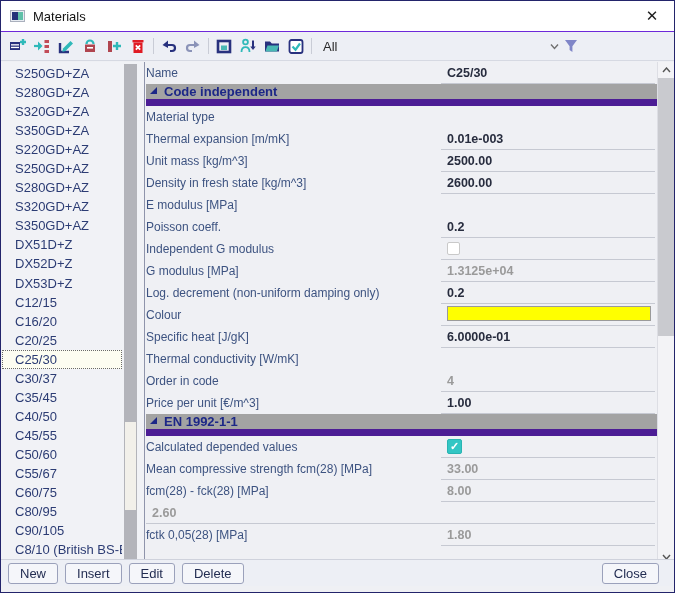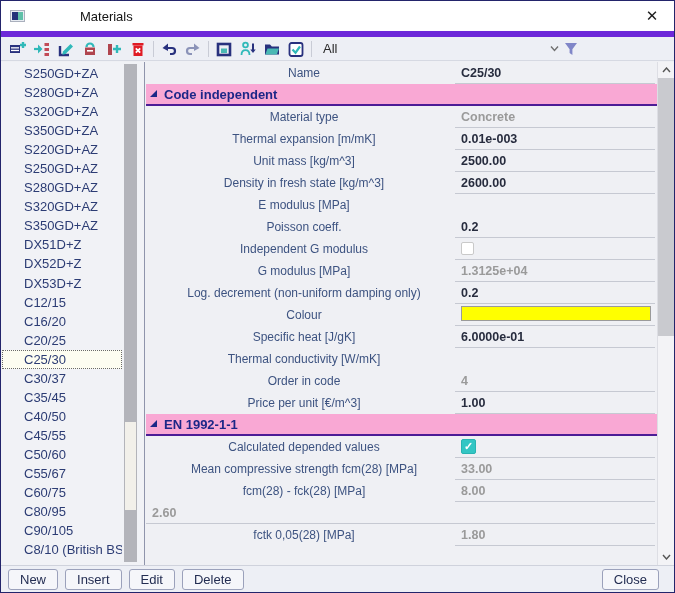--- a/index.html
+++ b/index.html
@@ -4,73 +4,73 @@
 <style>
   html,body{margin:0;padding:0;background:#d4d4d4;}
   .window{
     position:relative; width:675px; height:593px; box-sizing:border-box;
     border:1px solid #23246b; background:#eff0f4; overflow:hidden;
     font-family:"Liberation Sans",sans-serif; font-size:13px;
     -webkit-font-smoothing:antialiased;
   }
   
   .titlebar{position:absolute;top:0;left:0;right:0;height:30px;background:#ffffff;
-    display:flex;align-items:center;padding:0 9px;box-sizing:border-box;gap:47px;}
+    display:flex;align-items:center;padding:0 9px;box-sizing:border-box;}
   .title-icon{width:15px;height:12px;border:1px solid #aab0bd;box-sizing:border-box;
     background:linear-gradient(to right,#233279 0 55%,#5fc0a8 55% 100%);
     box-shadow:inset 0 0 0 1px #e8ecf2;}
   .title-text{margin-left:8px;color:#141414;}
   .close-btn{margin-left:auto;width:26px;height:26px;display:flex;align-items:center;
     justify-content:center;color:#1a1a1a;font-size:15px;cursor:default;}
   
   .toolbar{position:absolute;top:30px;left:0;right:0;height:30px;background:#edeff5;
-    border-top:6px solid #6d28d9;border-bottom:1px solid #d6d9e2;
+    border-top:1px solid #6d28d9;border-bottom:1px solid #d6d9e2;
     display:flex;align-items:center;padding:0 5px;box-sizing:border-box;}
   .tbtn{width:24px;height:24px;display:flex;align-items:center;justify-content:center;flex:0 0 auto;}
   .tsep{width:1px;height:16px;background:#c9ccd6;margin:0 3px;flex:0 0 auto;}
   .combo{display:flex;align-items:center;width:236px;height:24px;margin-left:8px;flex:0 0 auto;}
   .combo-label{color:#2a2a2a;}
   .combo-chevron{margin-left:auto;display:flex;}
   .filter-btn{width:24px;height:24px;display:flex;align-items:center;justify-content:center;flex:0 0 auto;}
   
   .left-panel{position:absolute;top:61px;left:0;width:144px;bottom:27px;background:#f1f2f6;
     border-right:1px solid #8f94ab;box-sizing:border-box;overflow:hidden;}
   .list{position:absolute;top:2px;left:1px;right:22px;bottom:0;overflow:hidden;}
-  .list-item{height:19.05px;line-height:19.05px;padding-left:22px;color:#2c3c74;
+  .list-item{height:19.05px;line-height:19.05px;padding-left:13px;color:#2c3c74;
     white-space:nowrap;overflow:hidden;}
   .list-item.selected{background:#fdfdf1;outline:1px dotted #6a6a6a;outline-offset:-1px;}
   .list-scrollbar{position:absolute;top:2px;bottom:3px;right:7px;width:13px;background:#b3b4ba;}
   .list-scroll-thumb{position:absolute;left:1px;right:1px;top:358px;height:88px;background:#f2f0ea;}
   
   .props{position:absolute;top:61px;left:145px;right:17px;bottom:27px;overflow:hidden;background:#eff0f4;}
   .prow{display:flex;height:22px;align-items:center;box-sizing:border-box;}
-  .plabel{width:295px;flex:0 0 auto;text-align:center;padding-right:7px;box-sizing:border-box;
-    color:#3d5381;font-size:12px;white-space:nowrap;overflow:hidden;margin-left:14px;}
+  .plabel{width:295px;flex:0 0 auto;text-align:left;padding-right:7px;box-sizing:border-box;
+    color:#3d5381;font-size:12px;white-space:nowrap;overflow:hidden;}
   .pvalue{flex:1;height:100%;display:flex;align-items:center;padding-left:6px;margin-right:2px;
     border-bottom:1px solid #c6c9d2;box-sizing:border-box;
     font-weight:bold;font-size:12.5px;color:#272c3e;white-space:nowrap;overflow:hidden;}
   .pvalue.readonly{color:#9a9a9a;}
-  .prow.section{background:#f9a8d4;border-bottom:2px solid #4c1d95;}
+  .prow.section{background:#a3a3a3;border-bottom:7px solid #4c1d95;}
   .marker{width:0;height:0;border-left:7px solid transparent;border-bottom:7px solid #1c2787;
     margin:0 7px 2px 4px;flex:0 0 auto;}
   .stitle{font-weight:bold;color:#1c2787;font-size:13px;}
   .cbx{width:13px;height:13px;background:#ffffff;border:1px solid #c9c9c9;border-radius:2px;
     box-sizing:border-box;flex:0 0 auto;}
   .cbx.checked{width:15px;height:15px;background:#33c6c4;border-color:#29b4b2;color:#fff;
     display:flex;align-items:center;justify-content:center;font-size:11px;font-weight:bold;}
   .swatch{height:15px;flex:1;margin:0 4px 3px 0;border:1px solid #9a9a9a;box-sizing:border-box;}
   
   .props-scrollbar{position:absolute;top:61px;right:0;width:17px;bottom:27px;background:#f3f3f6;
     border-left:1px solid #dddee4;box-sizing:border-box;}
   .ps-arrow{position:absolute;left:0;right:0;height:16px;display:flex;align-items:center;justify-content:center;}
   .ps-arrow.up{top:0;}
   .ps-arrow.down{bottom:0;}
   .ps-thumb{position:absolute;left:0;right:0;top:16px;height:258px;background:#c9cacf;}
   
-  .footer{position:absolute;left:0;right:0;bottom:0;height:27px;background:#edeff5;
+  .footer{position:absolute;left:0;right:0;bottom:6px;height:27px;background:#edeff5;
     border-top:1px solid #cfd2dc;display:flex;align-items:center;padding:0 7px;box-sizing:border-box;}
   .fbtn{height:21px;min-width:46px;padding:0 11px;margin-right:7px;border:1px solid #9ba1bb;
     border-radius:3px;background:#f5f6fa;color:#232d52;font-size:13px;
     font-family:"Liberation Sans",sans-serif;display:flex;align-items:center;justify-content:center;}
   .fbtn.close{margin-left:auto;margin-right:8px;}
 </style>
 </head>
 <body>
 
 <div class="window">
@@ -220,21 +220,20 @@
         <div class="prow">
           <div class="plabel">Name</div>
           <div class="pvalue">C25/30</div>
         </div>
         <div class="prow section">
           <span class="marker"></span>
           <span class="stitle">Code independent</span>
         </div>
         <div class="prow">
           <div class="plabel">Material type</div>
-          <div class="pvalue readonly">Concrete</div>
         </div>
         <div class="prow">
           <div class="plabel">Thermal expansion [m/mK]</div>
           <div class="pvalue">0.01e-003</div>
         </div>
         <div class="prow">
           <div class="plabel">Unit mass [kg/m^3]</div>
           <div class="pvalue">2500.00</div>
         </div>
         <div class="prow">

